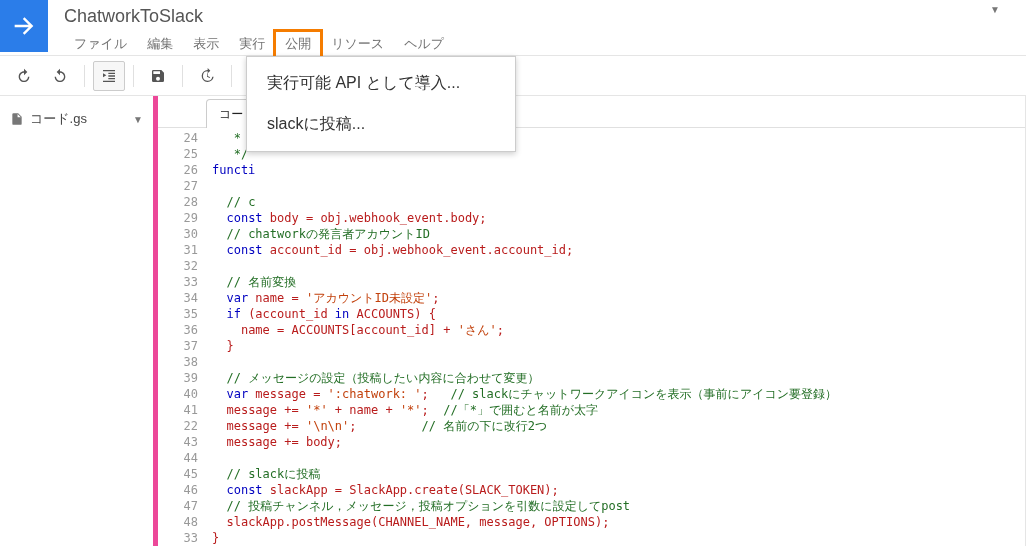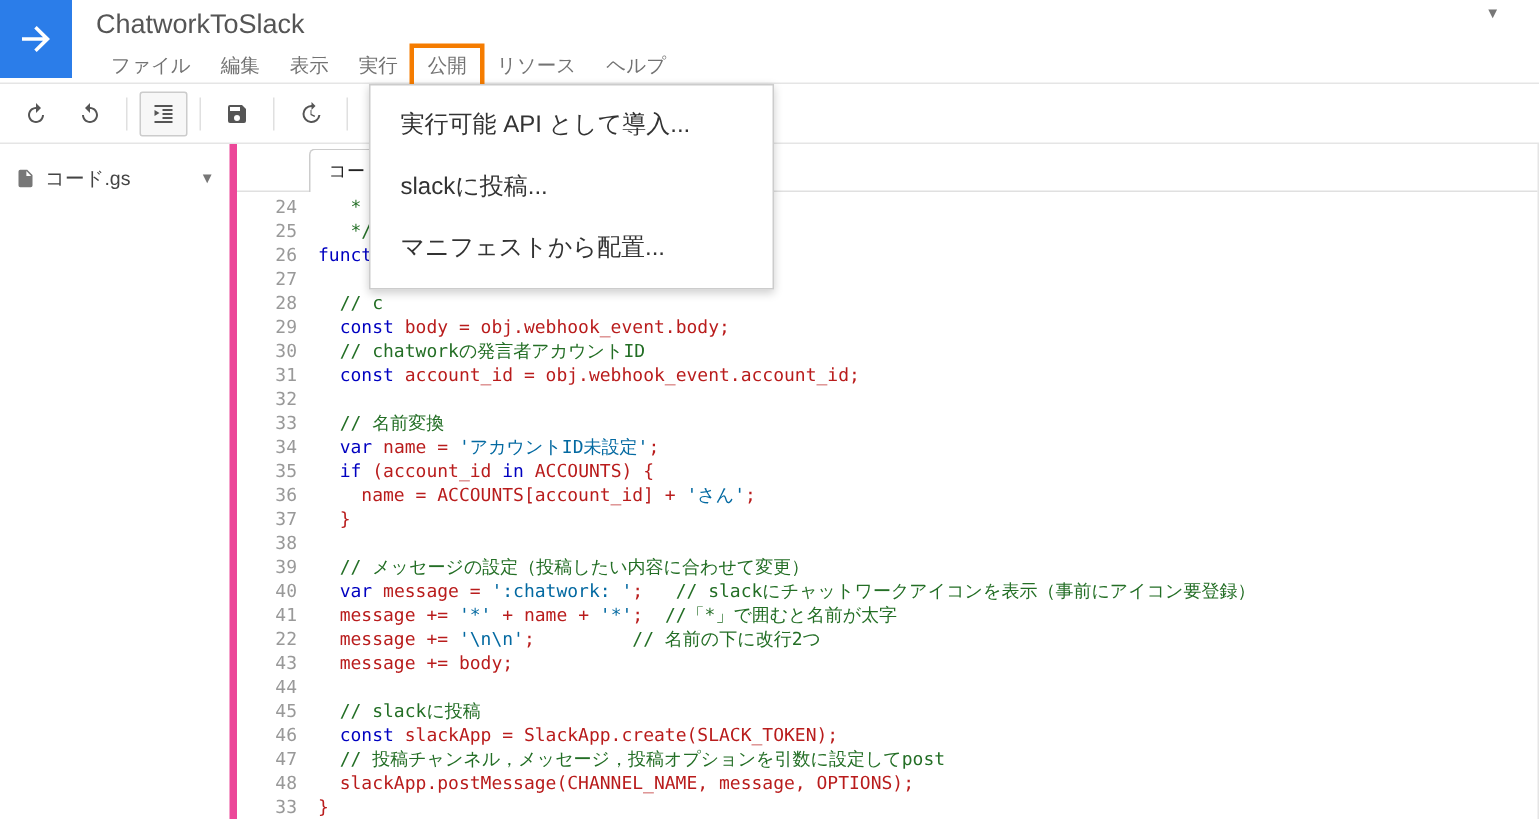--- a/index.html
+++ b/index.html
@@ -31,21 +31,21 @@
   .editor-wrap { flex: 1; display: flex; flex-direction: column; border-right: 1px solid #e5e5e5; position: relative; }
   .tabrow { height: 32px; display: flex; align-items: flex-end; padding-left: 48px; border-bottom: 1px solid #e0e0e0; }
   .tab { border: 1px solid #ccc; border-bottom: none; border-radius: 4px 4px 0 0; padding: 6px 12px 5px 12px; font-size: 12px; background: #fff; position: relative; top: 1px; }
   .code-area { flex: 1; display: flex; overflow: hidden; font-family: Consolas, Menlo, monospace; font-size: 12px; line-height: 16px; }
   .gutter { width: 46px; text-align: right; color: #999; background: #fff; padding: 2px 6px 0 0; user-select: none; }
   .gutter div { height: 16px; }
   .codelines { flex: 1; padding: 2px 0 2px 8px; white-space: pre; color: #000; overflow: hidden; }
   .codelines .line { height: 16px; }
   .c-comment { color: #236e25; }
   .c-kw { color: #0000c0; }
-  .c-str { color: #0369a1; }
+  .c-str { color: #c2410c; }
   .c-ident { color: #b91c1c; }
 
   .dropdown { position: absolute; left: 246px; top: 56px; width: 270px; background: #fff; border: 1px solid #ccc; box-shadow: 0 2px 6px rgba(0,0,0,0.2); z-index: 10; padding: 6px 0; }
   .dropdown .ditem { padding: 10px 20px; font-size: 16px; color: #333; cursor: pointer; }
 </style>
 </head>
 <body>
 
 <div class="topbar">
   <div class="logo">
@@ -152,14 +152,13 @@
           <div>33</div>
         </div>
       <div class="codelines" id="codelines"><div class="line"><span>  </span><span class="c-comment"> * sla</span></div><div class="line"><span>  </span><span class="c-comment"> */</span></div><div class="line"><span></span><span class="c-kw">functi</span></div><div class="line"><span></span></div><div class="line"><span>  </span><span class="c-comment">// c</span></div><div class="line"><span>  </span><span class="c-kw">const </span><span class="c-ident">body = obj.webhook_event.body;</span></div><div class="line"><span>  </span><span class="c-comment">// chatworkの発言者アカウントID</span></div><div class="line"><span>  </span><span class="c-kw">const </span><span class="c-ident">account_id = obj.webhook_event.account_id;</span></div><div class="line"><span></span></div><div class="line"><span>  </span><span class="c-comment">// 名前変換</span></div><div class="line"><span>  </span><span class="c-kw">var </span><span class="c-ident">name = </span><span class="c-str">'アカウントID未設定'</span><span class="c-ident">;</span></div><div class="line"><span>  </span><span class="c-kw">if </span><span class="c-ident">(account_id </span><span class="c-kw">in</span><span class="c-ident"> ACCOUNTS) {</span></div><div class="line"><span>    </span><span class="c-ident">name = ACCOUNTS[account_id] + </span><span class="c-str">'さん'</span><span class="c-ident">;</span></div><div class="line"><span>  </span><span class="c-ident">}</span></div><div class="line"><span></span></div><div class="line"><span>  </span><span class="c-comment">// メッセージの設定（投稿したい内容に合わせて変更）</span></div><div class="line"><span>  </span><span class="c-kw">var </span><span class="c-ident">message = </span><span class="c-str">':chatwork: '</span><span class="c-ident">;   </span><span class="c-comment">// slackにチャットワークアイコンを表示（事前にアイコン要登録）</span></div><div class="line"><span>  </span><span class="c-ident">message += </span><span class="c-str">'*'</span><span class="c-ident"> + name + </span><span class="c-str">'*'</span><span class="c-ident">;  </span><span class="c-comment">//「*」で囲むと名前が太字</span></div><div class="line"><span>  </span><span class="c-ident">message += </span><span class="c-str">'\n\n'</span><span class="c-ident">;         </span><span class="c-comment">// 名前の下に改行2つ</span></div><div class="line"><span>  </span><span class="c-ident">message += body;</span></div><div class="line"><span></span></div><div class="line"><span>  </span><span class="c-comment">// slackに投稿</span></div><div class="line"><span>  </span><span class="c-kw">const </span><span class="c-ident">slackApp = SlackApp.create(SLACK_TOKEN);</span></div><div class="line"><span>  </span><span class="c-comment">// 投稿チャンネル，メッセージ，投稿オプションを引数に設定してpost</span></div><div class="line"><span>  </span><span class="c-ident">slackApp.postMessage(CHANNEL_NAME, message, OPTIONS);</span></div><div class="line"><span></span><span class="c-ident">}</span></div></div>
     </div>
   </div>
 </div>
 
 <div class="dropdown">
   <div class="ditem">実行可能 API として導入...</div>
   <div class="ditem">slackに投稿...</div>
-  <div class="ditem">マニフェストから配置...</div>
 </div>
 
 </body></html>

